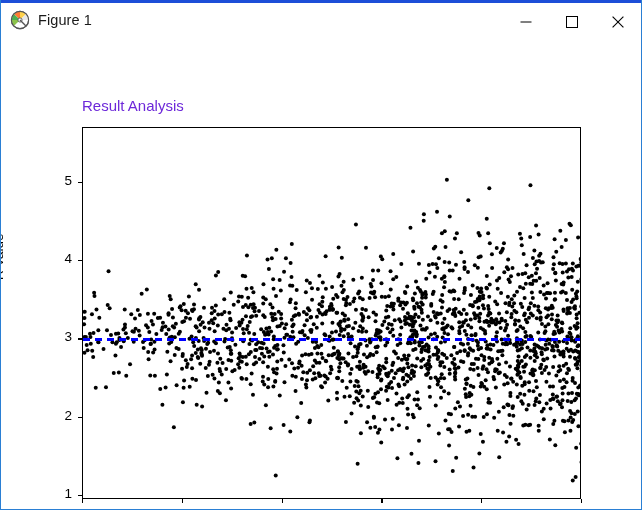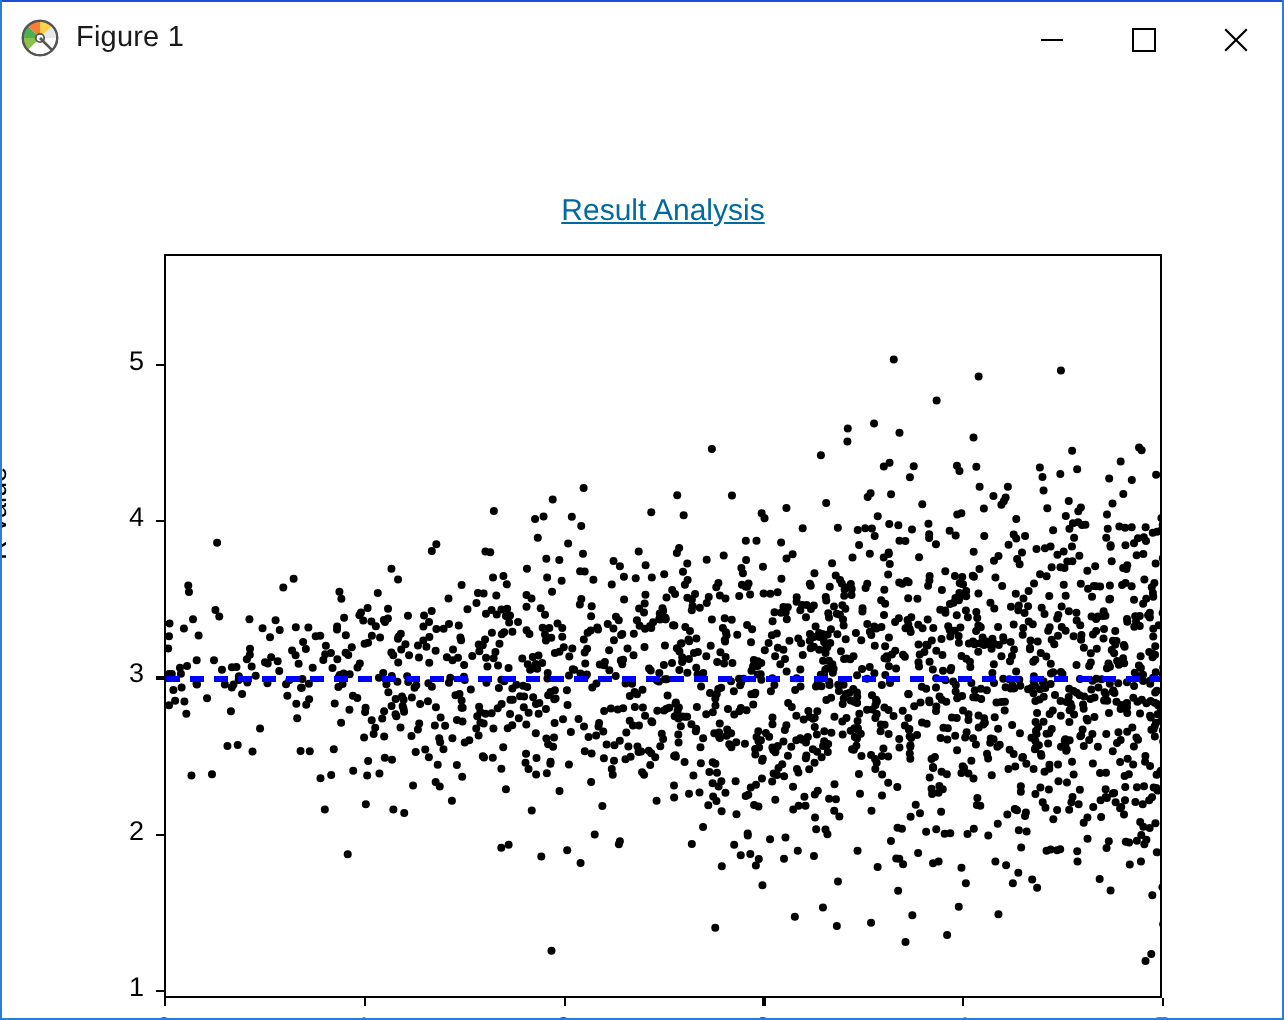--- a/index.html
+++ b/index.html
@@ -24,21 +24,21 @@
     border: 1px solid #2a7fd4;
     border-top: none;
     background: #ffffff;
     overflow: hidden;
   }
   .titlebar {
     position: relative;
     height: 37px;
     box-sizing: border-box;
     background: #ffffff;
-    border-top: 1px solid #1d4ed8;
+    border-top: 3px solid #1d4ed8;
     display: flex;
     align-items: center;
     user-select: none;
   }
   .title-icon {
     width: 20px;
     height: 20px;
     margin-left: 9px;
     margin-right: 8px;
     flex: 0 0 auto;
@@ -70,25 +70,24 @@
     position: relative;
     width: 642px;
     height: 471px;
     background: #ffffff;
   }
   .plot-title {
     position: absolute;
     left: 81px;
     top: 60px;
     width: 499px;
-    text-align: center;
+    text-align: left;
     font-size: 15px;
-    color: #0369a1;
+    color: #6d28d9;
     white-space: nowrap;
-    text-decoration: underline;
   }
 
   
   .axes {
     position: absolute;
     left: 81px;
     top: 90px;
     width: 499px;
     height: 372px;
     box-sizing: border-box;

